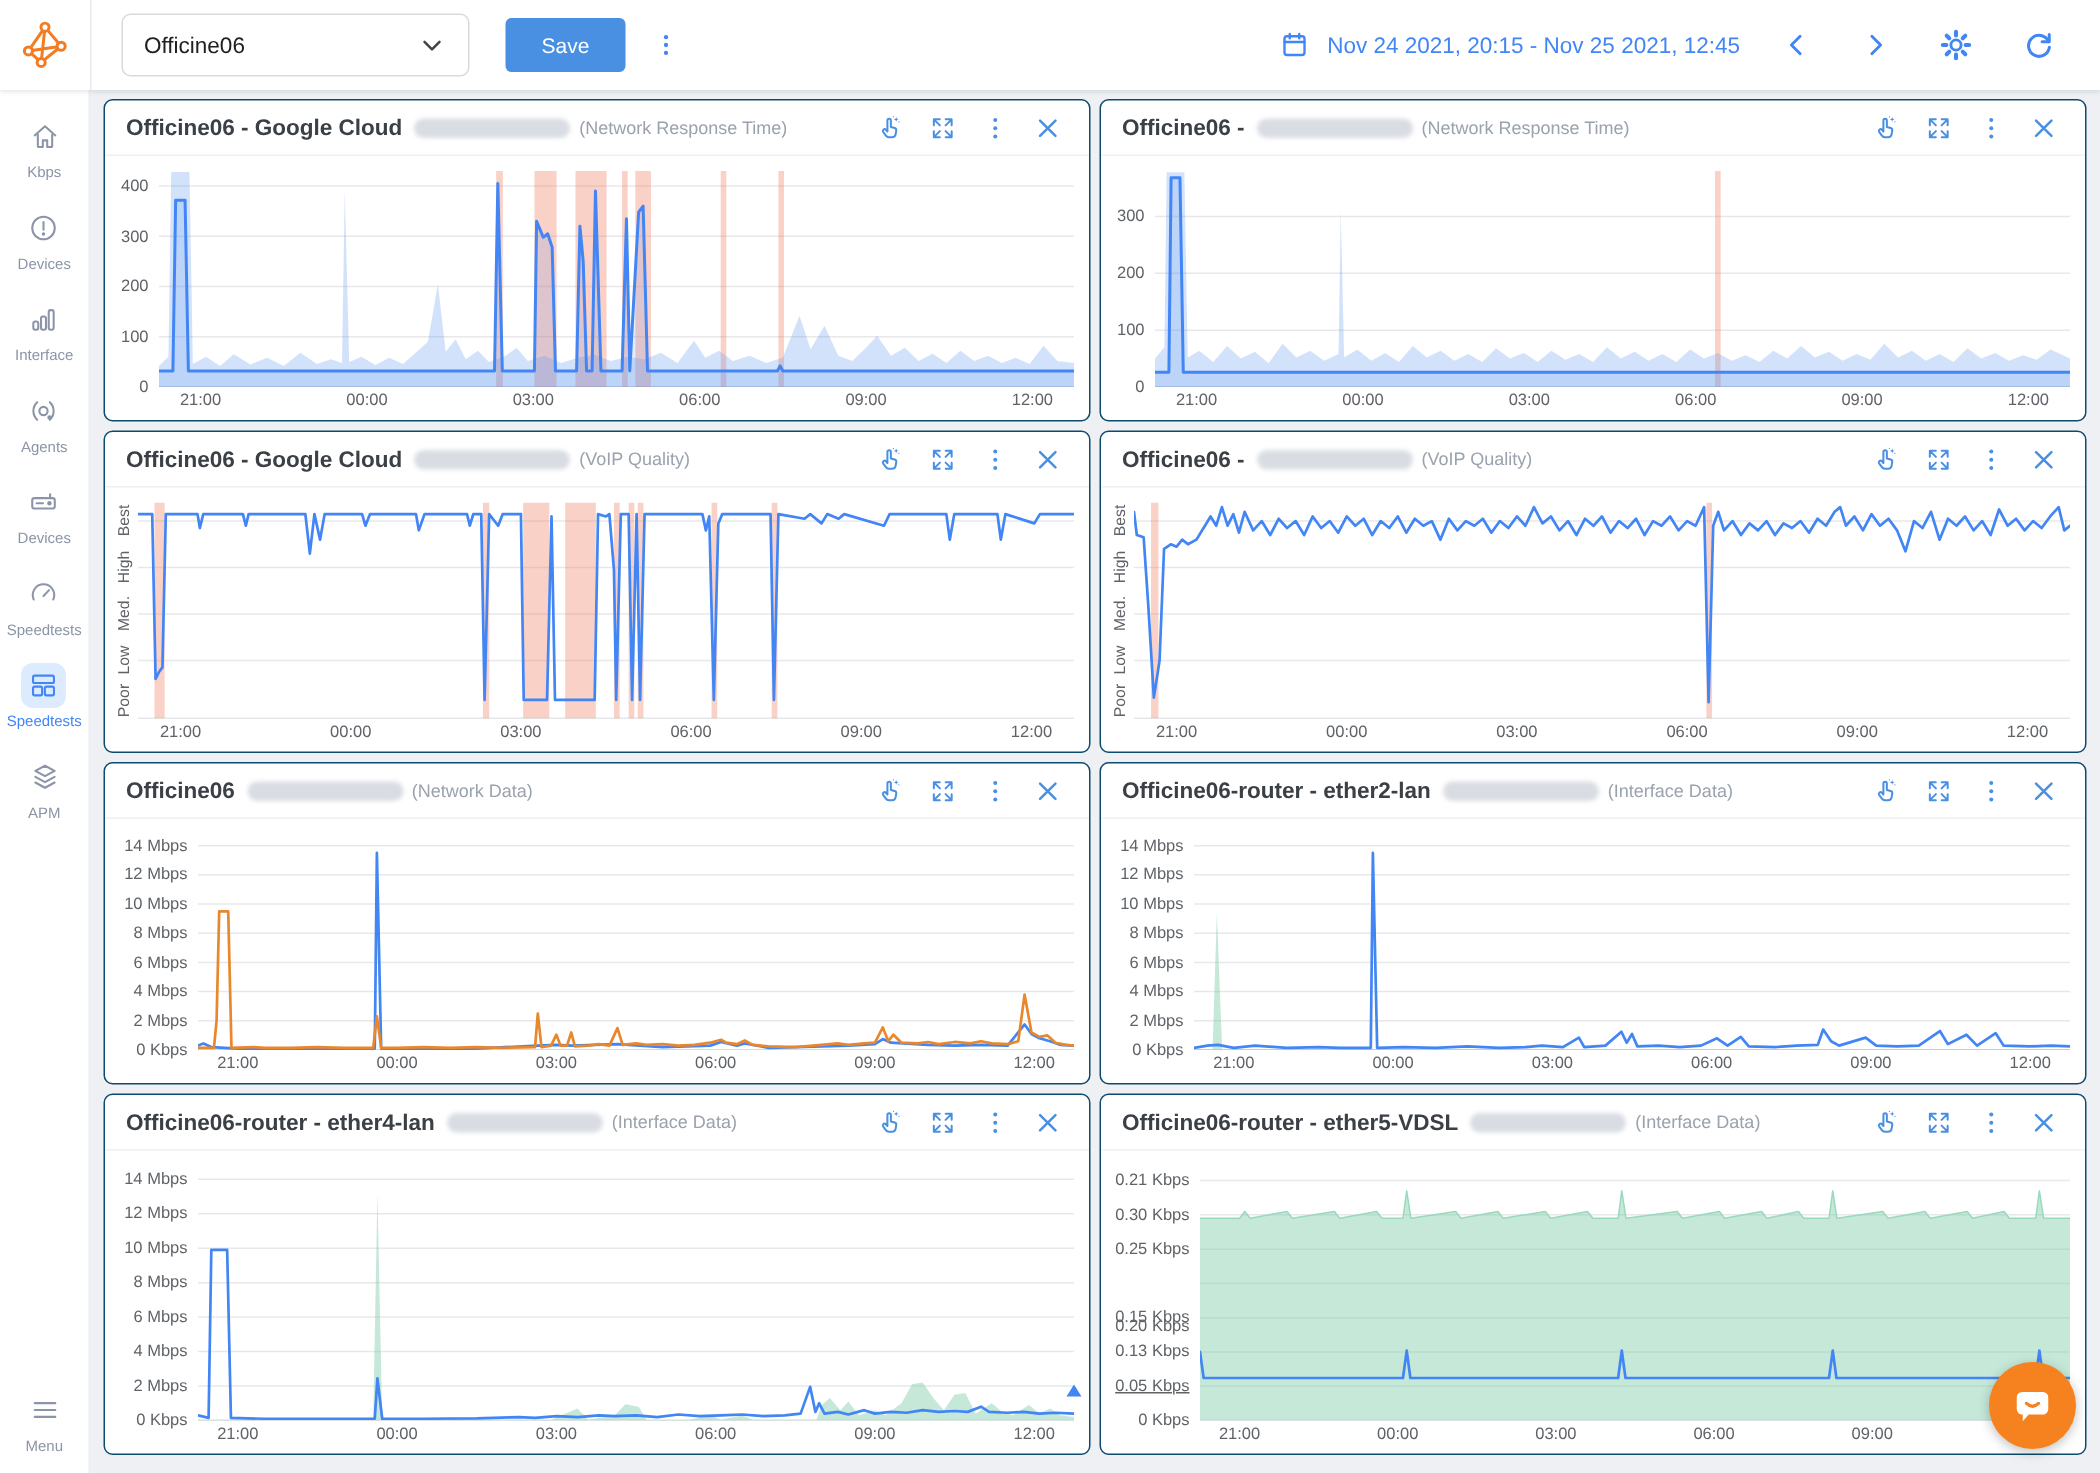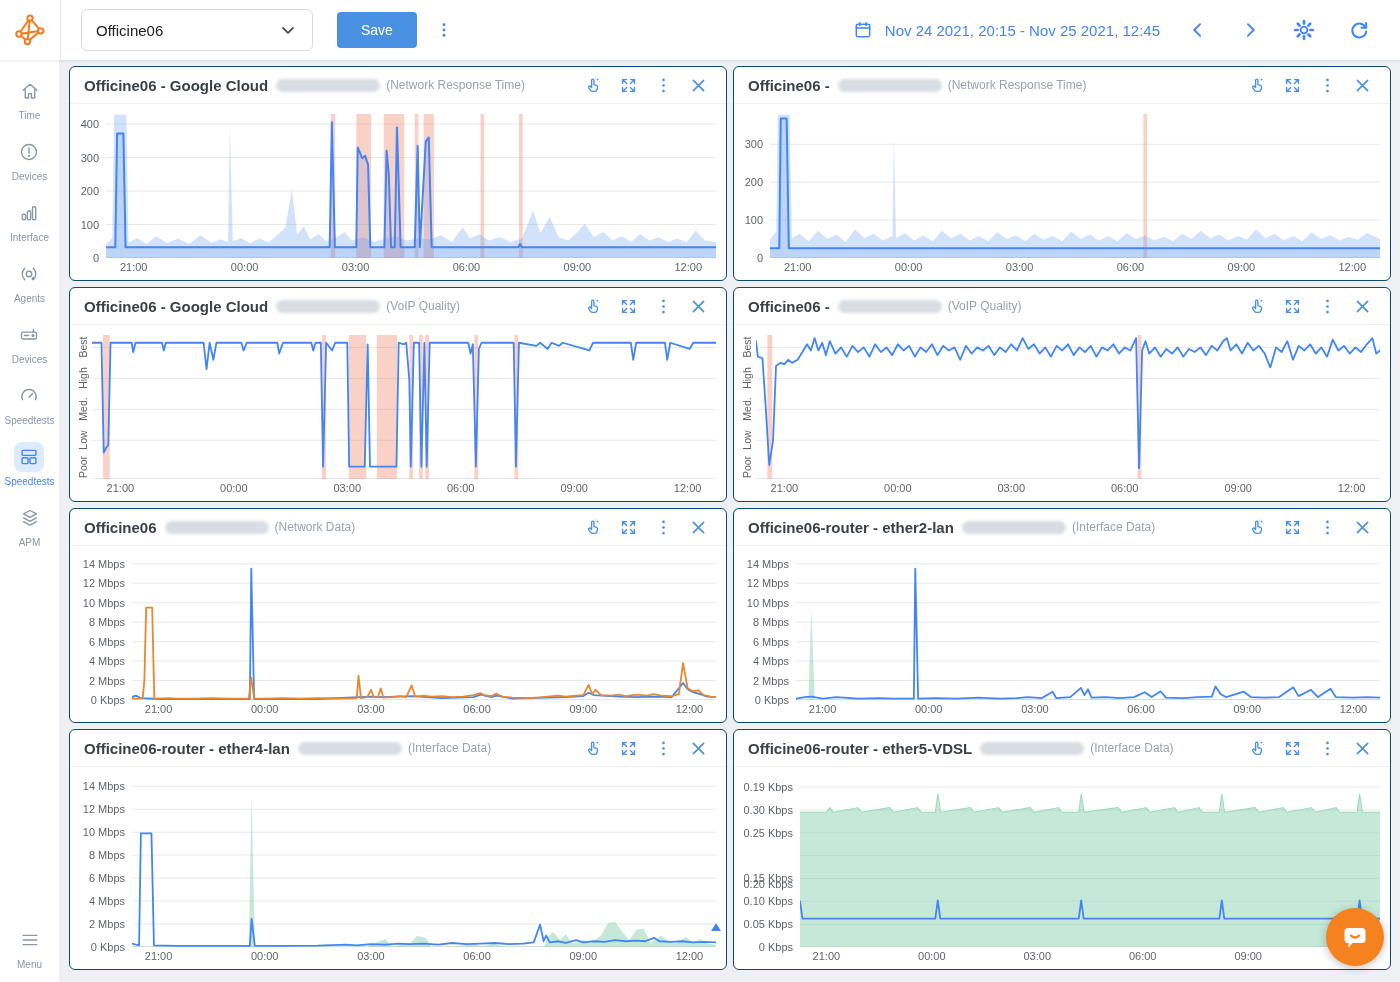--- a/index.html
+++ b/index.html
@@ -139,21 +139,21 @@
   </div>
 </header>
 
 <nav class="sidebar" id="sidebar">
     <div class="sb-item">
     <span class="sb-icon">
         <svg viewBox="0 0 24 24">
           <path d="M4.5 11.2 L12 4.6 L19.5 11.2 M6.8 9.2 V19 a0.6 0.6 0 0 0 0.6 0.6 h3 v-4.8 h3.2 v4.8 h3 a0.6 0.6 0 0 0 0.6 -0.6 V9.2"></path>
         </svg>
       </span>
-    <span class="sb-label">Time</span>
+    <span class="sb-label">Kbps</span>
   </div>
     <div class="sb-item">
     <span class="sb-icon">
         <svg viewBox="0 0 24 24">
           <circle cx="12" cy="12" r="8.2"></circle>
           <line x1="12" y1="7.6" x2="12" y2="13.2"></line>
           <circle cx="12" cy="16.3" r="0.5" fill="currentColor"></circle>
         </svg>
       </span>
     <span class="sb-label">Devices</span>
@@ -650,27 +650,27 @@
                 <circle cx="12" cy="12" r="1.7" fill="#4a90e2" stroke="none"></circle>
                 <circle cx="12" cy="19" r="1.7" fill="#4a90e2" stroke="none"></circle>
               </svg></span></button>
           <button><span><svg viewBox="0 0 24 24">
                 <path d="M5.5 5.5 L18.5 18.5 M18.5 5.5 L5.5 18.5" stroke-width="2.1"></path>
               </svg></span></button>
         </div>
     </header>
     <div class="chart-wrap">
       <div class="gutter" style="width: 62px;">
-          <div class="ylab" style="top: 5.91398%;">0.19 Kbps</div>
+          <div class="ylab" style="top: 5.91398%;">0.21 Kbps</div>
           <div class="ylab" style="top: 19.3548%;">0.30 Kbps</div>
           <div class="ylab" style="top: 32.7957%;">0.25 Kbps</div>
           <div class="ylab" style="top: 46.2366%; margin-top: 28px;">0.20 Kbps</div>
           <div class="ylab" style="top: 59.6774%;">0.15 Kbps</div>
-          <div class="ylab" style="top: 73.1183%;">0.10 Kbps</div>
-          <div class="ylab" style="top: 86.5591%;">0.05 Kbps</div>
+          <div class="ylab" style="top: 73.1183%;">0.13 Kbps</div>
+          <div class="ylab" style="top: 86.5591%; text-decoration: underline;">0.05 Kbps</div>
           <div class="ylab" style="top: 100%;">0 Kbps</div>
         </div>
       <div class="plot">
           <svg viewBox="0 0 100 100" preserveAspectRatio="none">
             <line class="grid" x1="0" x2="100" y1="5.91" y2="5.91"></line>
             <line class="grid" x1="0" x2="100" y1="19.35" y2="19.35"></line>
             <line class="grid" x1="0" x2="100" y1="32.80" y2="32.80"></line>
             <line class="grid" x1="0" x2="100" y1="46.24" y2="46.24"></line>
             <line class="grid" x1="0" x2="100" y1="59.68" y2="59.68"></line>
             <line class="grid" x1="0" x2="100" y1="73.12" y2="73.12"></line>

